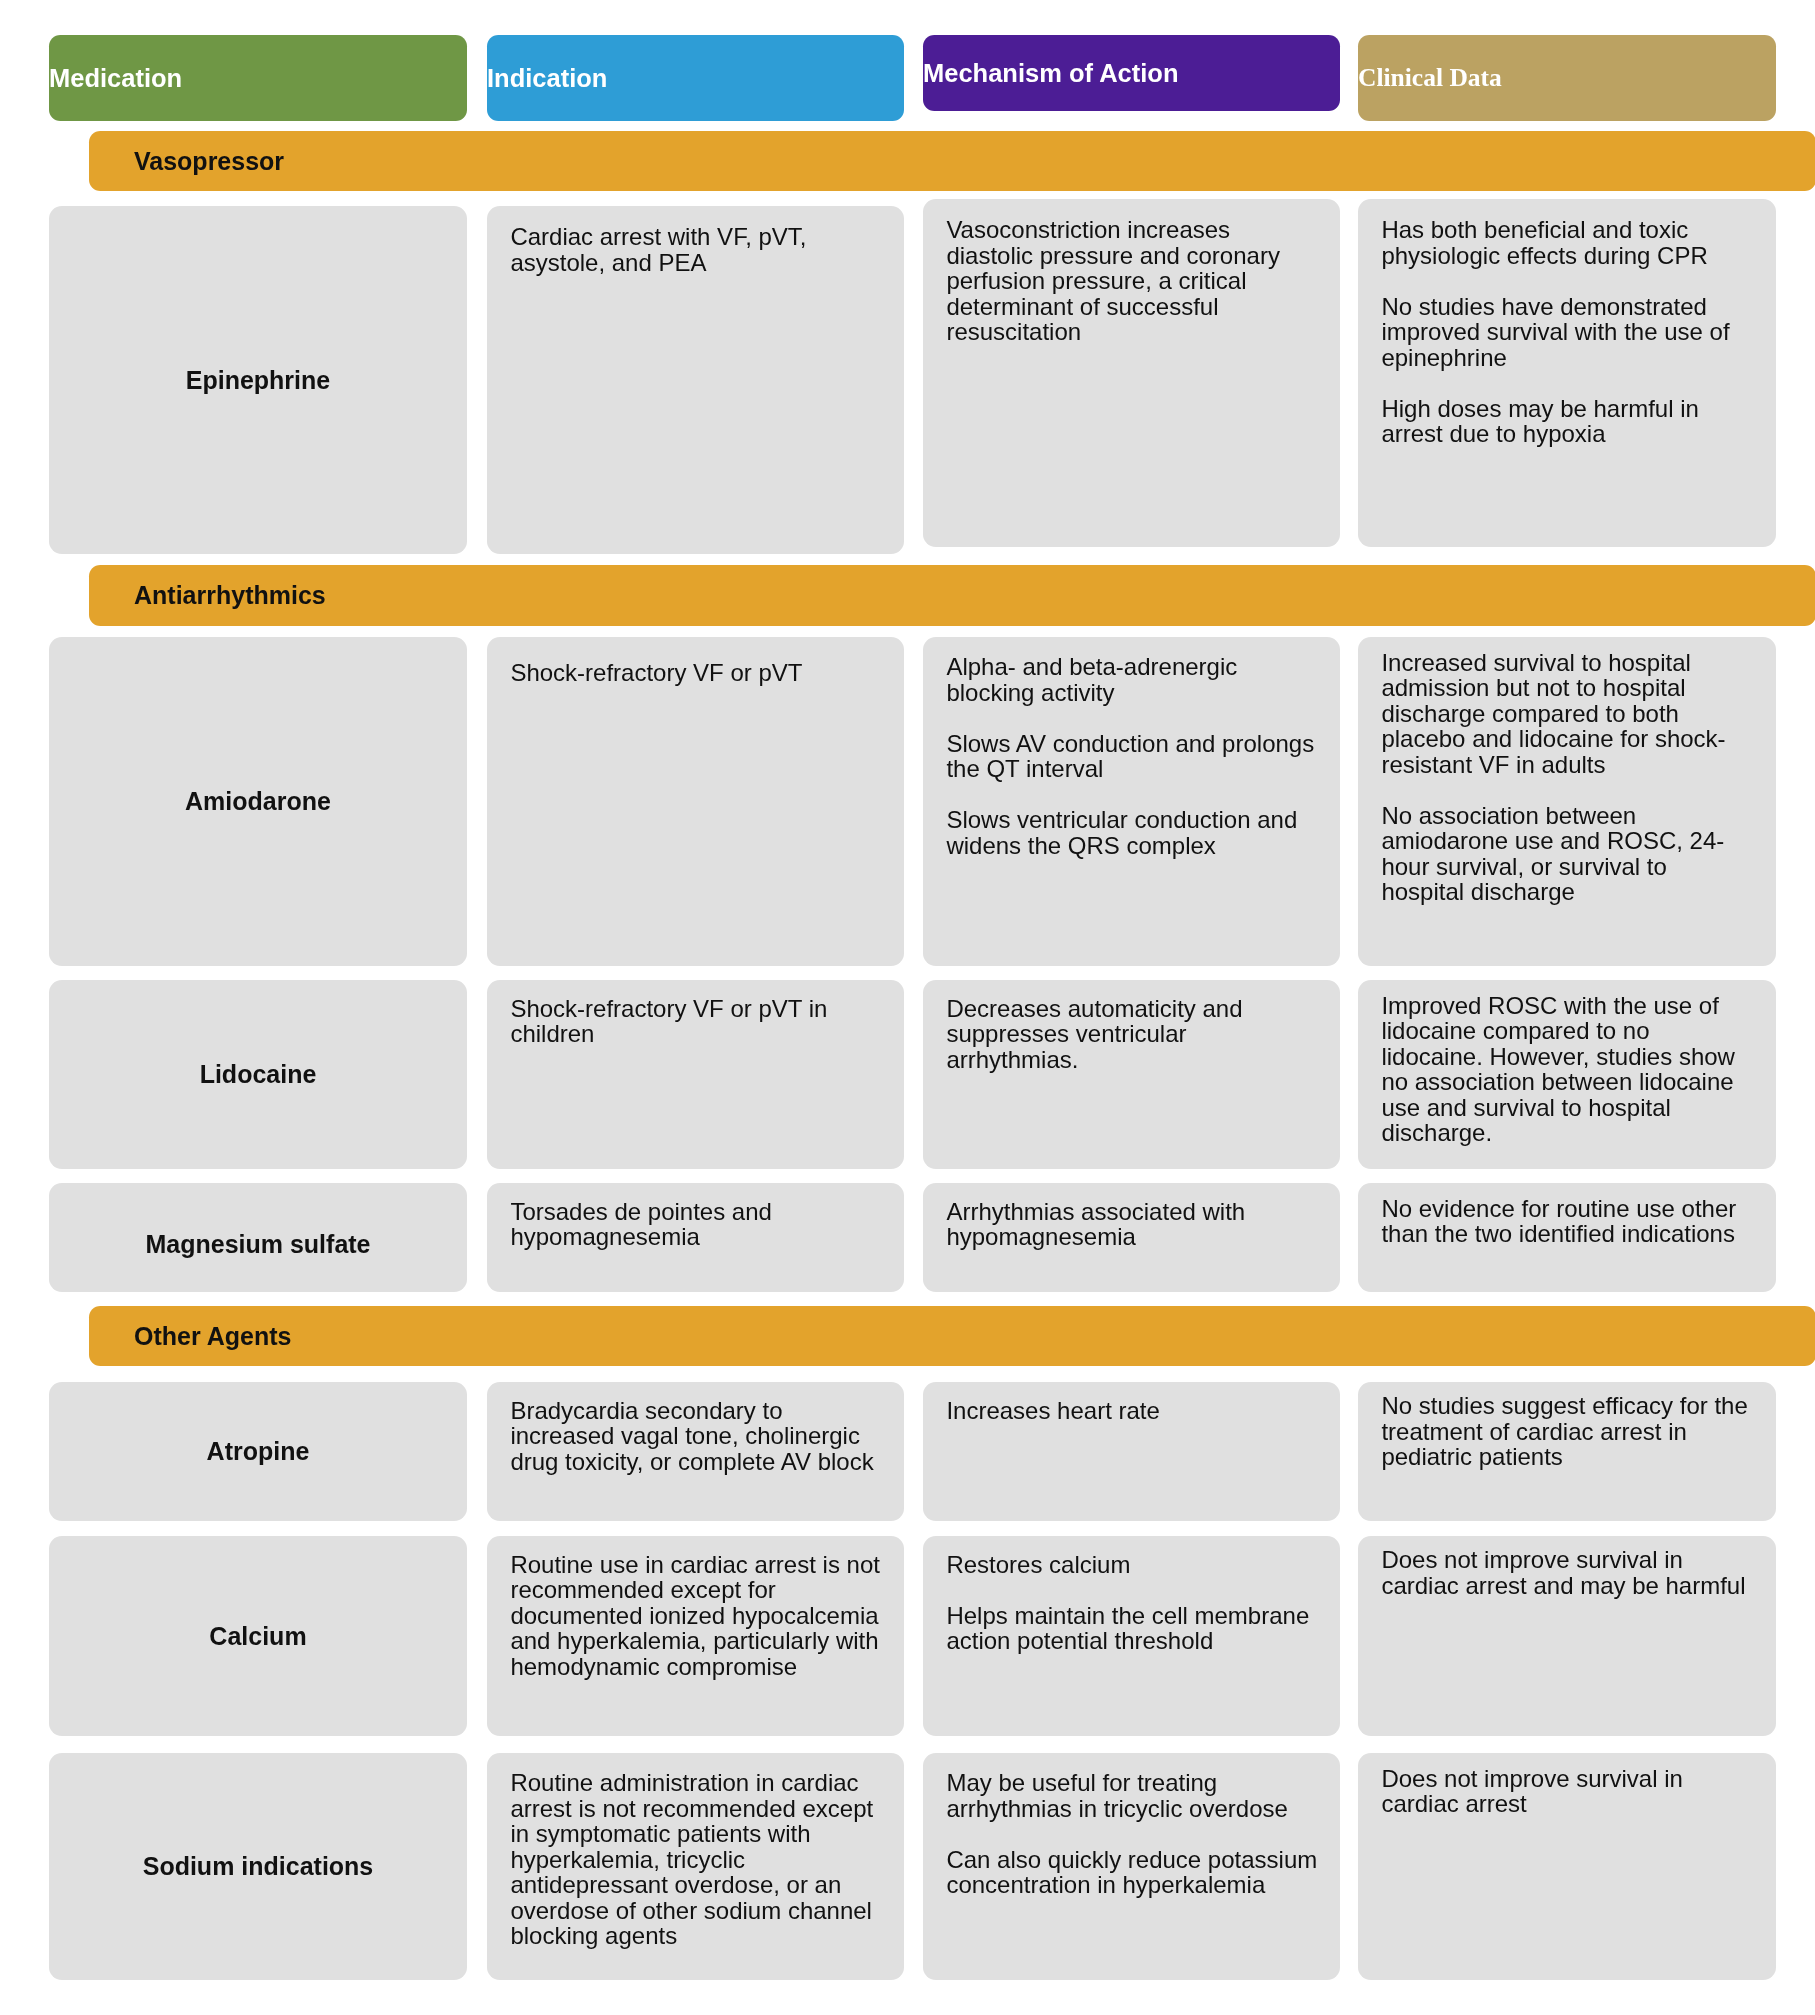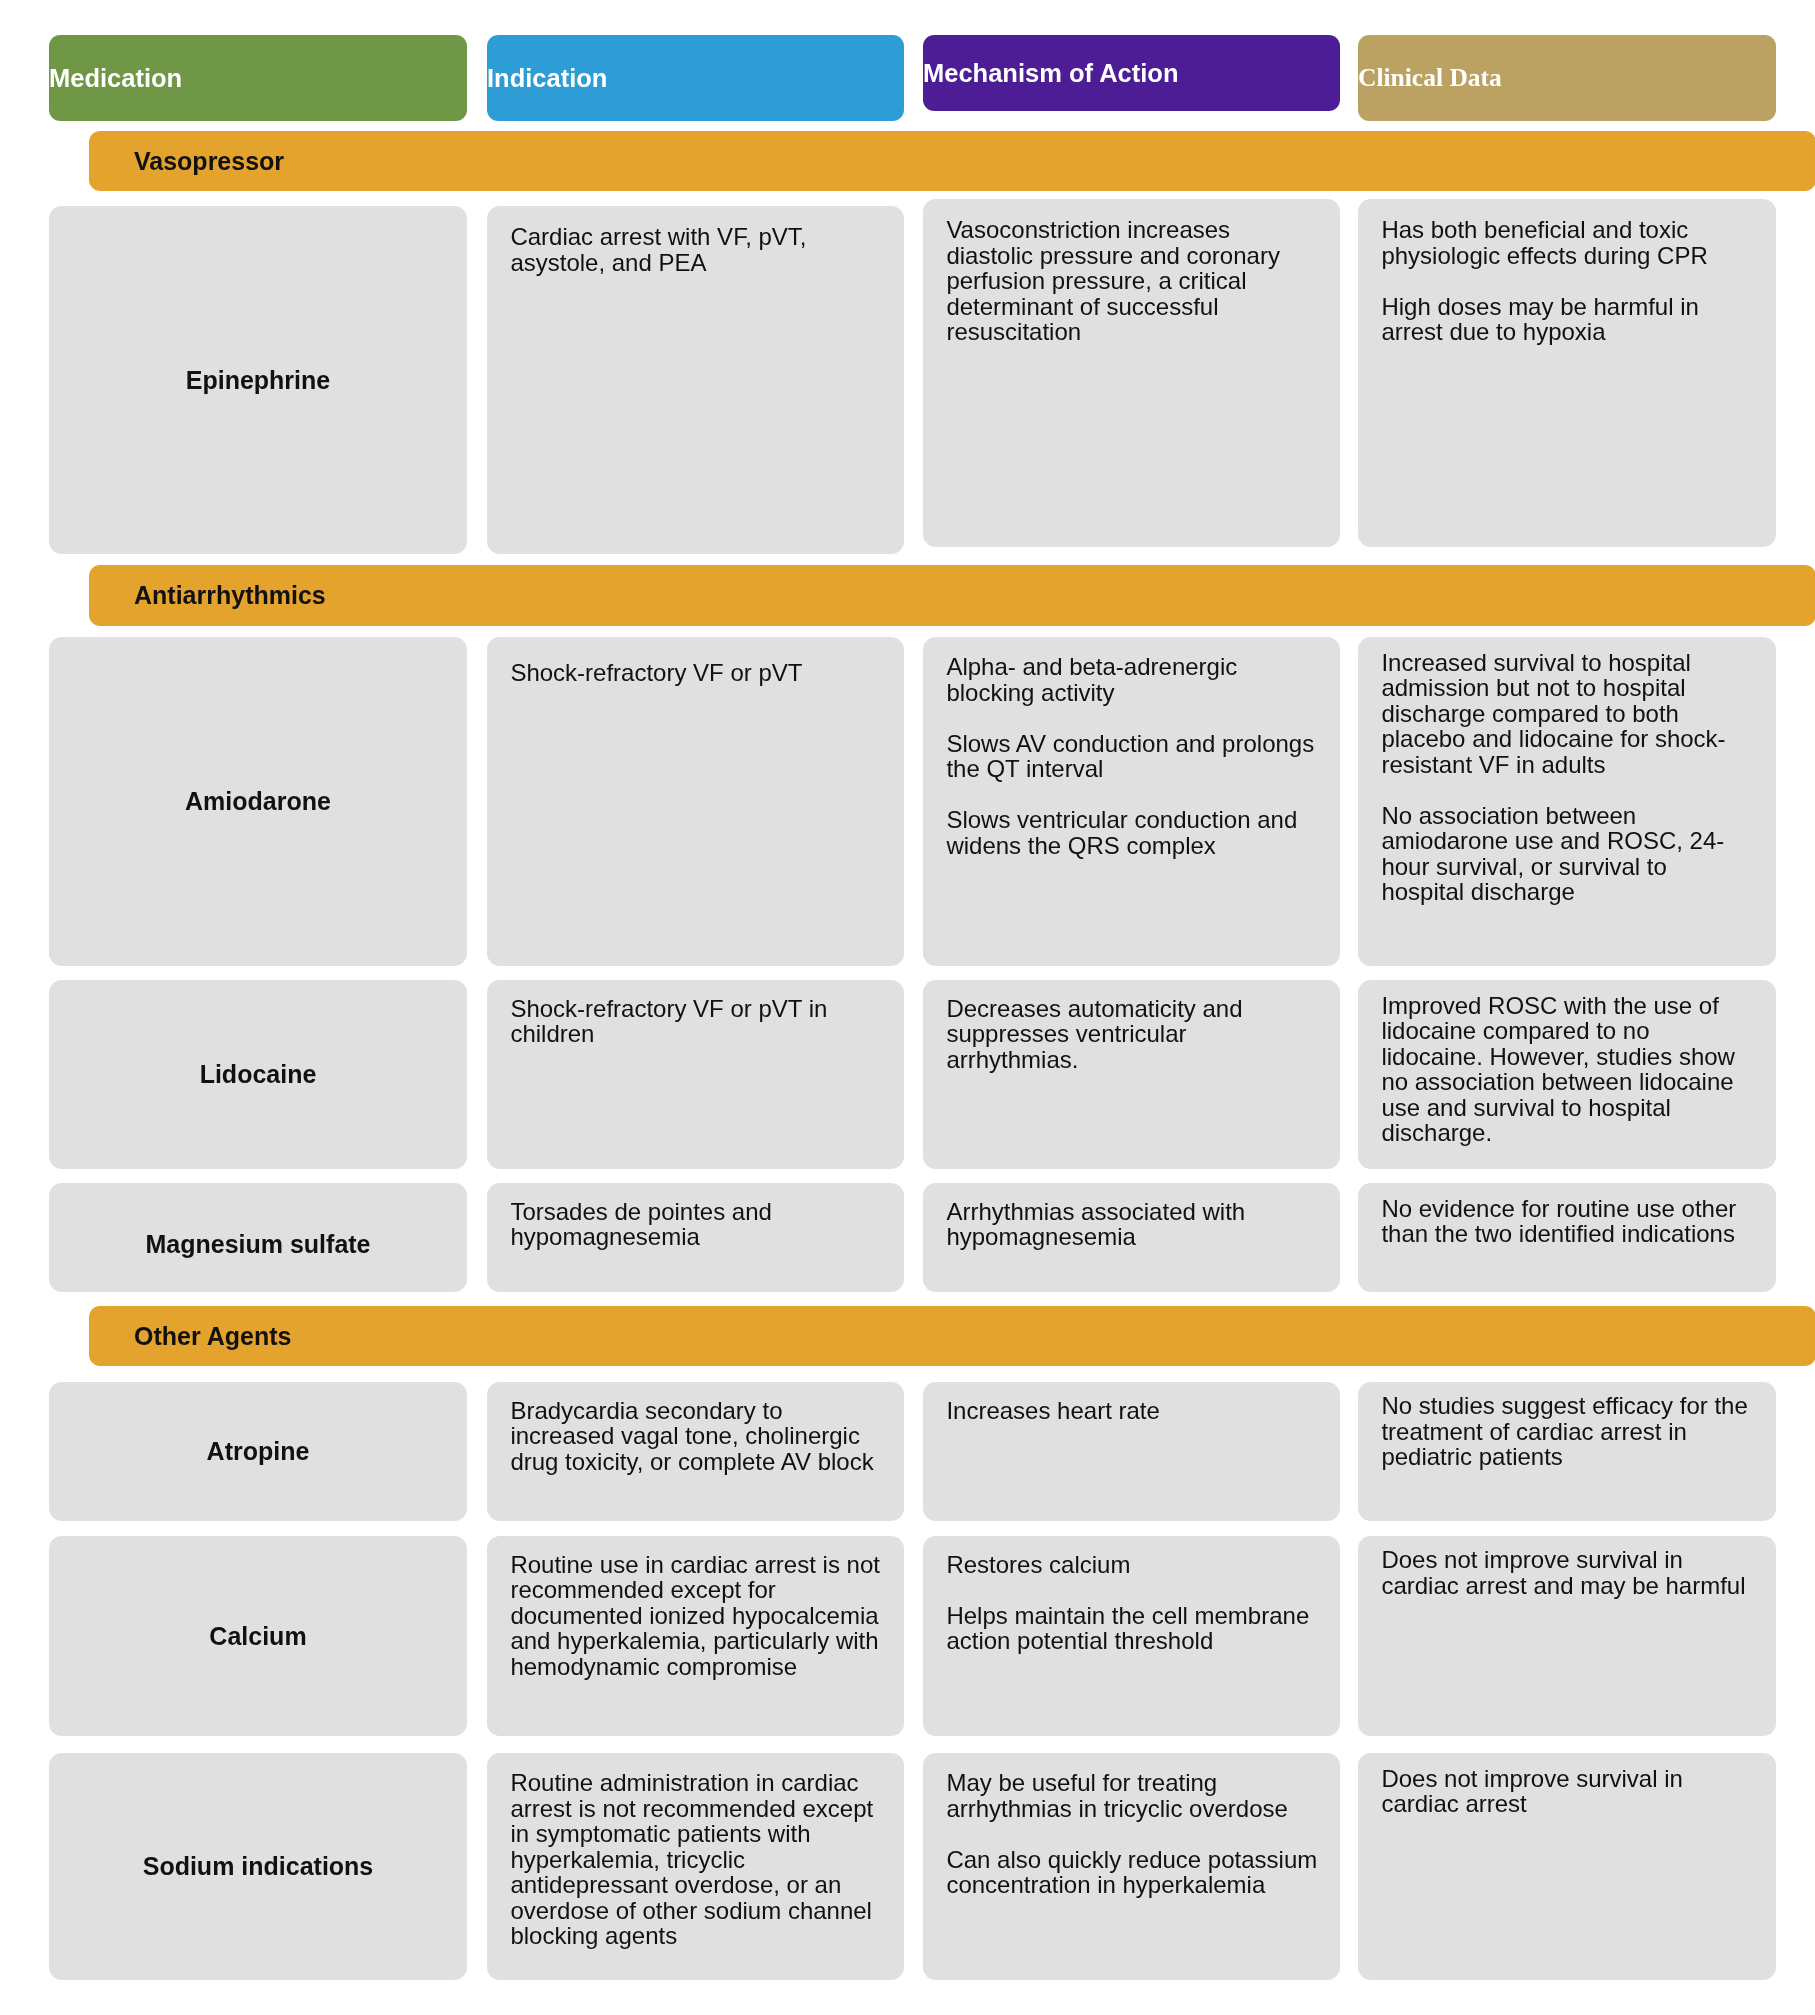--- a/index.html
+++ b/index.html
@@ -42,20 +42,21 @@
   <span>Epinephrine</span>
 </div>
 <div class="abs card txt" style="left:487px;top:206px;width:417px;height:348px;">
   <p>Cardiac arrest with VF, pVT, asystole, and PEA</p>
 </div>
 <div class="abs card txt" style="left:923px;top:199px;width:417px;height:348px;">
   <p>Vasoconstriction increases diastolic pressure and coronary perfusion pressure, a critical determinant of successful resuscitation</p>
 </div>
 <div class="abs card txt" style="left:1358px;top:199px;width:418px;height:348px;">
   <p>Has both beneficial and toxic physiologic effects during CPR</p>
+  <p>No studies have demonstrated improved survival with the use of epinephrine</p>
   <p>High doses may be harmful in arrest due to hypoxia</p>
 </div>
 
 <div class="abs band" style="top:565px;height:61px;">
   <span>Antiarrhythmics</span>
 </div>
 
 <div class="abs card name" style="left:49px;top:637px;width:418px;height:329px;">
   <span>Amiodarone</span>
 </div>

